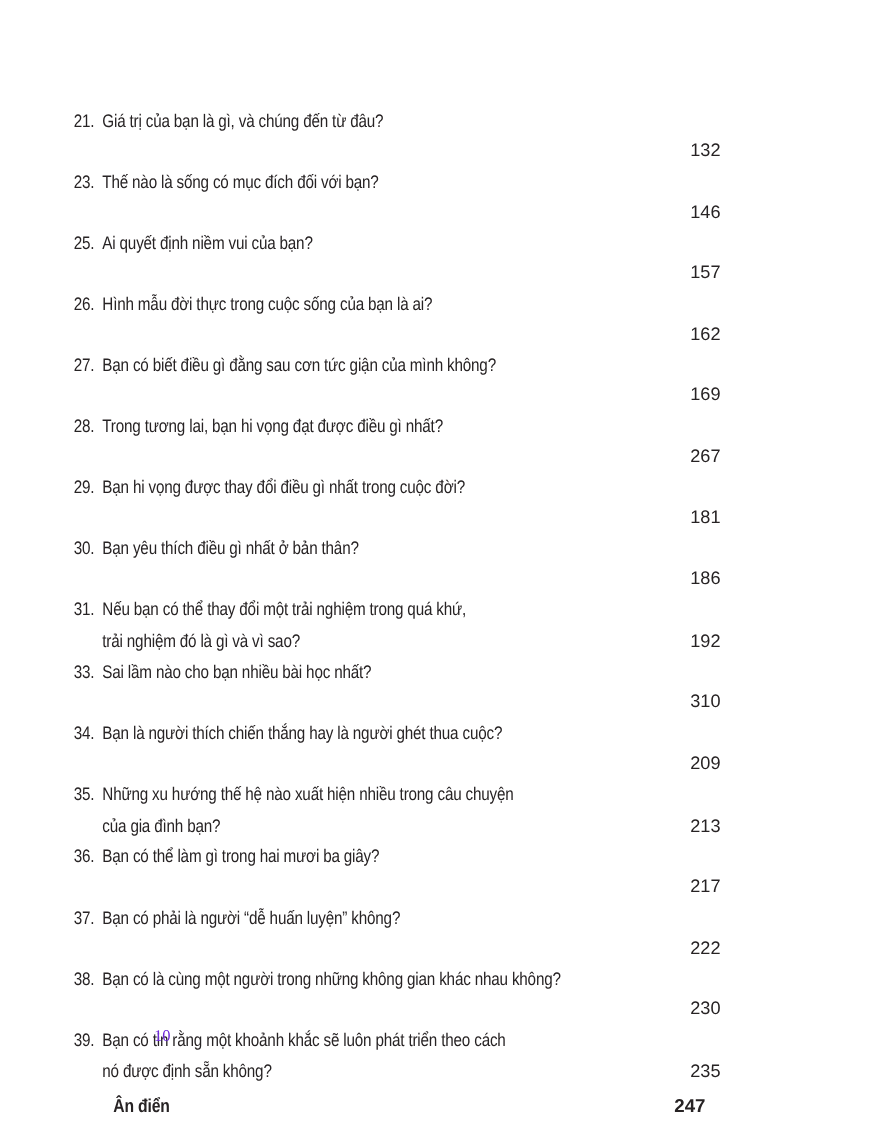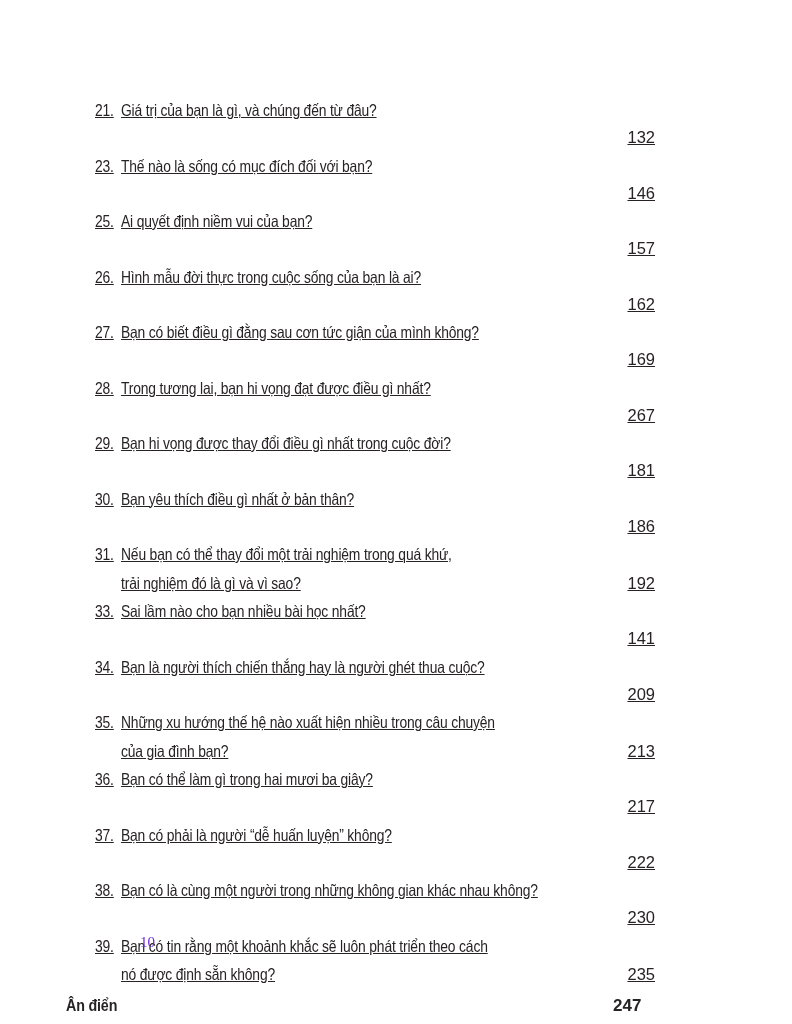--- a/index.html
+++ b/index.html
@@ -18,26 +18,25 @@
   }
   .toc {
     position: absolute;
     top: 96px;
     left: 0;
     right: 0;
   }
   .toc-item {
     display: flex;
     align-items: stretch;
-    padding-left: 95px;
+    padding-left: 67px;
     padding-right: 137px;
     font-size: 16.5px;
     line-height: 28.5px;
     letter-spacing: -0.2px;
-    text-decoration: underline;
   }
   .toc-num {
     flex: none;
     width: 26px;
     align-self: flex-start;
     transform: scaleX(0.84);
     transform-origin: 0 50%;
   }
   .toc-text {
     flex: 1 1 auto;
@@ -54,21 +53,21 @@
     align-self: flex-end;
     letter-spacing: 0;
     margin-top: 27px;
   }
   .toc-sections {
     margin-top: 1px;
   }
   .toc-section {
     display: flex;
     align-items: stretch;
-    padding-left: 66px;
+    padding-left: 103px;
     padding-right: 137px;
     font-size: 17px;
     line-height: 32px;
     font-weight: bold;
     letter-spacing: -0.2px;
   }
   .sec-text {
     flex: 1 1 auto;
     min-width: 0;
     white-space: pre;
@@ -150,21 +149,21 @@
     <span class="toc-num">31.</span>
     <span class="toc-text">Nếu bạn có thể thay đổi một trải nghiệm trong quá khứ,
 trải nghiệm đó là gì và vì sao?</span>
     <span class="toc-page">192</span>
   </div>
 
 
   <div class="toc-item">
     <span class="toc-num">33.</span>
     <span class="toc-text">Sai lầm nào cho bạn nhiều bài học nhất?</span>
-    <span class="toc-page">141</span>
+    <span class="toc-page">310</span>
   </div>
 
   <div class="toc-item">
     <span class="toc-num">34.</span>
     <span class="toc-text">Bạn là người thích chiến thắng hay là người ghét thua cuộc?</span>
     <span class="toc-page">209</span>
   </div>
 
   <div class="toc-item">
     <span class="toc-num">35.</span>

